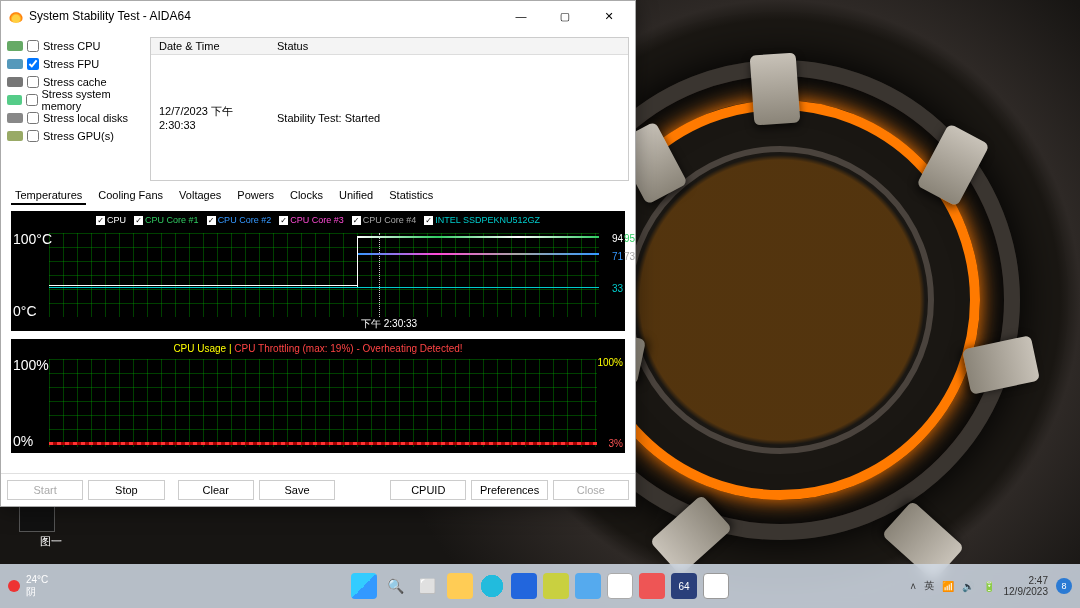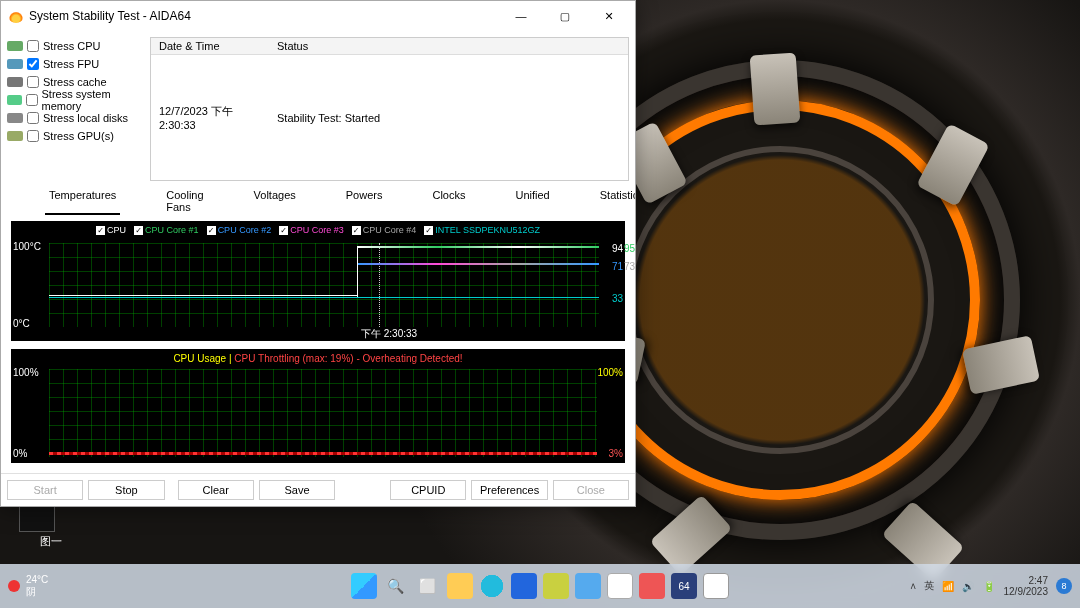--- a/index.html
+++ b/index.html
@@ -50,37 +50,37 @@
   .devicon.disk{background:#888;}
   .devicon.gpu{background:#9a6;}
   input[type=checkbox]{ width:12px;height:12px;}
 
   .logtable { flex:1; border:1px solid #ccc; font-size:11px; background:#fff;}
   .logtable th{ text-align:left; font-weight:400; padding:2px 8px; background:#f4f4f4; border-bottom:1px solid #ddd;}
   .logtable td{ padding:2px 8px; }
   .logtable th:first-child{ width:118px;}
 
   .tabs { display:flex; gap:8px; font-size:11px; padding:2px 4px; }
-  .tab { padding:2px 4px; cursor:default;margin-left:34px;}
+  .tab { padding:2px 4px; cursor:default;}
   .tab.active{ border-bottom:2px solid #000;}
 
   .chartwrap{ flex:1; display:flex; flex-direction:column; gap:8px; padding:0 4px 4px;}
   .chart{ background:#000; position:relative; color:#fff; font-size:9px; }
   .chart1{ height:120px; padding:4px 26px 14px 38px;}
   .chart2{ height:114px; padding:4px 28px 6px 38px;}
   .gridarea{ position:absolute; background:
       repeating-linear-gradient(to right, rgba(0,180,0,.35) 0 1px, transparent 1px 14px),
       repeating-linear-gradient(to bottom, rgba(0,180,0,.35) 0 1px, transparent 1px 14px);
   }
   .chart1 .gridarea{ left:38px; right:26px; top:22px; bottom:14px;}
   .chart2 .gridarea{ left:38px; right:28px; top:20px; bottom:6px;}
   .legend{ position:absolute; top:4px; left:0; right:0; text-align:center;}
   .lg{ margin:0 4px;}
   .cb{ display:inline-block;width:9px;height:9px;background:#fff;color:#000;font-size:8px;line-height:9px;text-align:center;margin-right:2px;vertical-align:middle;}
-  .axis-l{ position:absolute; left:2px; font-size:10px;}
+  .axis-l{ position:absolute; left:2px; font-size:14px;}
   .axis-r{ position:absolute; right:2px; font-size:10px;}
   .cursorline{ position:absolute; top:22px; bottom:14px; width:0; border-left:1px dotted #ccc;}
   .timex{ position:absolute; bottom:0; font-size:10px; color:#fff; }
   .heatset{ position:absolute; left:38px; right:26px; top:22px; bottom:14px;}
   .hline{ position:absolute; left:0; right:0; height:1px;}
   .wiggle{ position:absolute; right:0; height:2px;}
   .usageRed{ position:absolute; left:38px; right:28px; height:1px; background:#f33;}
   .usageTitle{ color:#ff0; position:absolute; top:4px; left:0; right:0; text-align:center; font-size:10px;}
   .usageTitle .warn{ color:#f44;}
 

